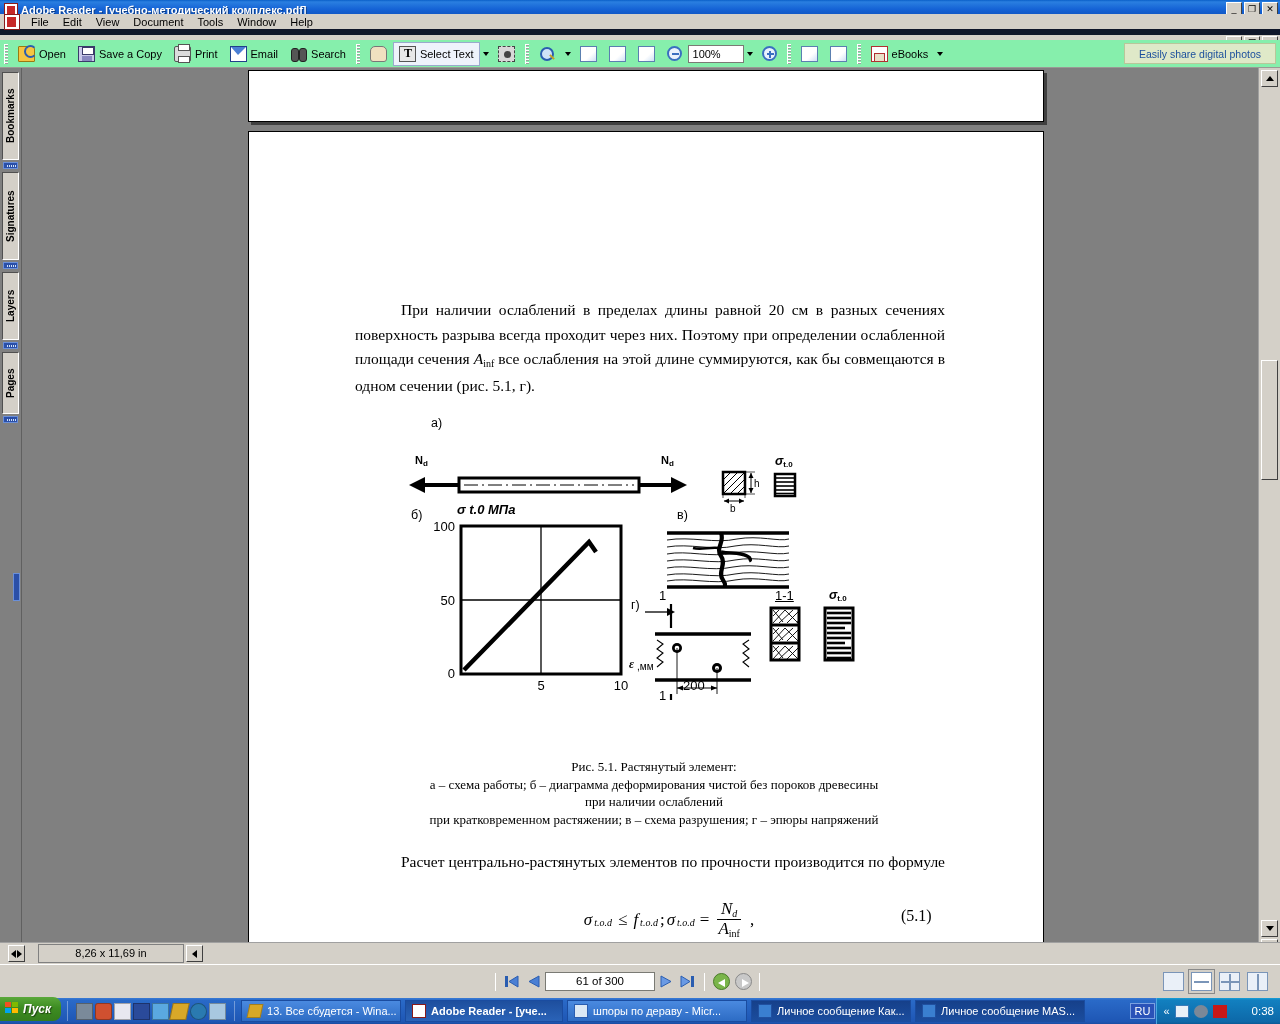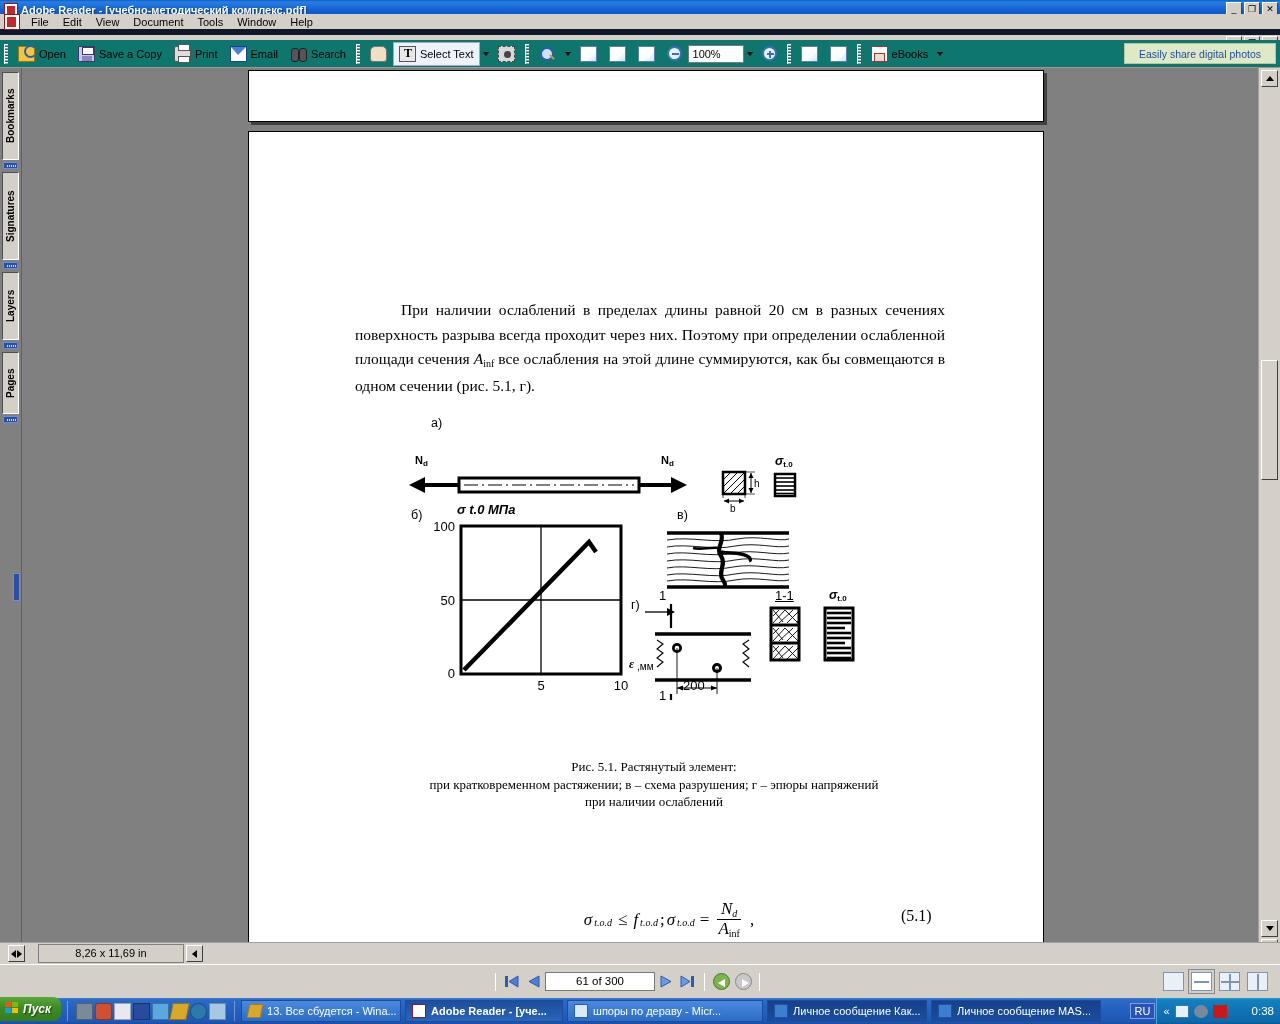--- a/index.html
+++ b/index.html
@@ -52,21 +52,21 @@
   .menu-appicon::after {
     content: ""; position: absolute; left: 2px; top: 2px; right: 3px; bottom: 2px; background: #c62828;
   }
   .menu-item {
     font-size: 11px; color: #000; padding: 3px 7px; white-space: nowrap;
   }
 
   
   .toolbar {
     position: absolute; left: 0; top: 40px; width: 1280px; height: 28px;
-    background: #0f766e; display: flex; align-items: center;
+    background: #86efac; display: flex; align-items: center;
     border-bottom: 1px solid #9a9a94;
   }
   .grip {
     width: 4px; height: 20px; margin: 0 4px;
     background: repeating-linear-gradient(to bottom, #fff 0 1px, #a0a0a0 1px 2px, transparent 2px 3px);
     border-left: 1px solid #fff; flex: none;
   }
   .tb-btn {
     display: flex; align-items: center; gap: 4px;
     padding: 2px 5px; font-size: 11px; color: #000; white-space: nowrap;
@@ -606,24 +606,26 @@
                 <line x1="4" y1="37" x2="22" y2="37"></line>
                 <line x1="4" y1="42" x2="28" y2="42"></line>
                 <line x1="4" y1="47" x2="28" y2="47"></line>
                 <line x1="4" y1="52" x2="28" y2="52"></line>
               </g>
             </svg>
           </div>
 
           <div class="caption">
             <div>Рис. 5.1. Растянутый элемент:</div>
+            <div>а – схема работы; б – диаграмма деформирования чистой без пороков древесины</div>
+            <div>при наличии ослаблений</div>
             <div>при кратковременном растяжении; в – схема разрушения; г – эпюры напряжений</div>
-            <div>при наличии ослаблений</div>
           </div>
 
+          <div class="para p2">Расчет центрально-растянутых элементов по прочности производится по формуле</div>
 
           <div class="formula">
             <span class="ital">σ</span>
               <span class="sub ital">t.o.d</span>
             <span style="margin:0 4px;">≤</span>
             <span class="ital">f</span>
               <span class="sub ital">t.o.d</span>
             <span>;</span>
             <span class="ital">σ</span>
               <span class="sub ital">t.o.d</span>
@@ -744,21 +746,21 @@
     <div class="tb-divider"></div>
 
     <div class="taskitem" style="width:160px;">
       <span class="ti-ico" style="background:#d8a828;transform:skewX(-12deg);"></span>
       <span>13. Все сбудется - Wina...</span>
     </div>
     <div class="taskitem active" style="width:158px;">
       <span class="ti-ico" style="background:#fff;border:1px solid #8a1a1a;"></span>
       <span>Adobe Reader - [уче...</span>
     </div>
-    <div class="taskitem" style="width:196px;text-align:right;">
+    <div class="taskitem" style="width:180px;text-align:right;">
       <span class="ti-ico" style="background:#dbe8f5;border:1px solid #2a5db0;"></span>
       <span>шпоры по дераву - Micr...</span>
     </div>
     <div class="taskitem dark" style="width:160px;">
       <span class="ti-ico" style="background:#3a7fd0;border:1px solid #2050a0;"></span>
       <span>Личное сообщение Как...</span>
     </div>
     <div class="taskitem dark" style="width:170px;">
       <span class="ti-ico" style="background:#3a7fd0;border:1px solid #2050a0;"></span>
       <span>Личное сообщение MAS...</span>

